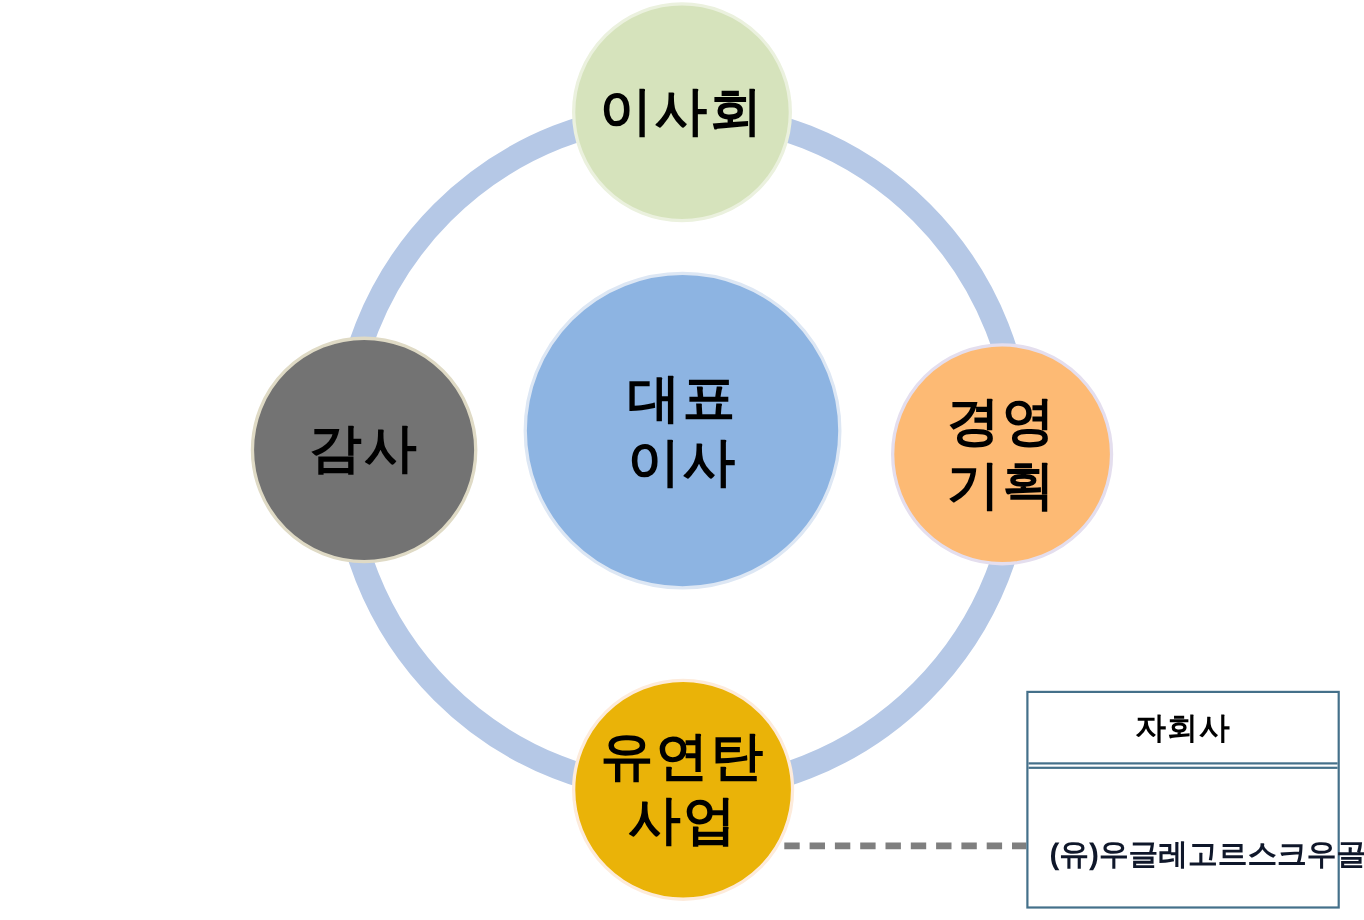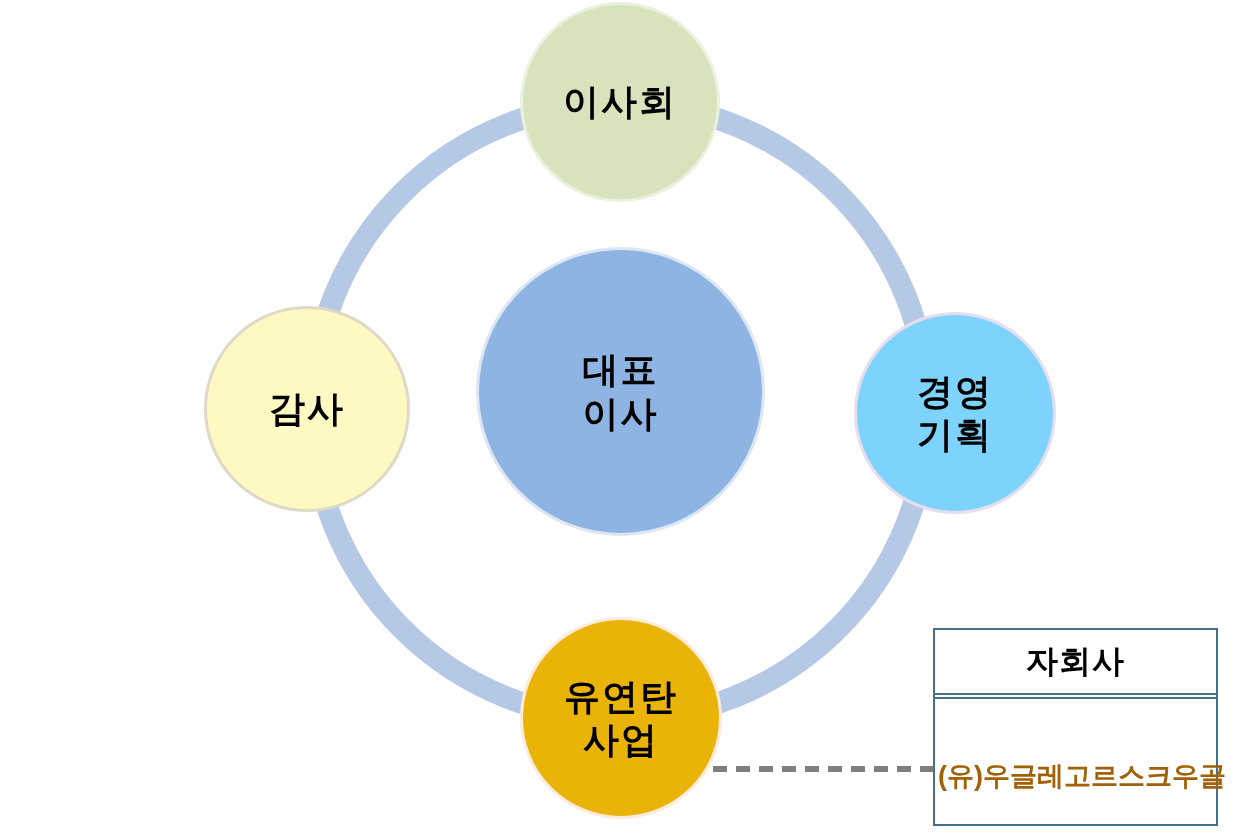--- a/index.html
+++ b/index.html
@@ -20,36 +20,36 @@
     border-radius: 50%;
     box-sizing: border-box;
     display: flex;
     align-items: center;
     justify-content: center;
     text-align: center;
   }
   .node-label {
     font-weight: bold;
     color: #000000;
-    font-size: 36px;
+    font-size: 48px;
     line-height: 1.2;
     letter-spacing: 2px;
     white-space: pre-line;
   }
   .node-top {
     left: 520px; top: 2px; width: 200px; height: 200px;
     background: #d6e3bc; border: 3px solid #ebf1de;
   }
   .node-left {
-    left: 204px; top: 306px; width: 206px; height: 206px;
-    background: #fef9c3; border: 3px solid #dfdac5;
+    left: 228px; top: 306px; width: 206px; height: 206px;
+    background: #737373; border: 3px solid #dfdac5;
   }
   .node-right {
-    left: 854px; top: 312px; width: 202px; height: 202px;
-    background: #7dd3fc; border: 3px solid #e4deee; text-align: center;
+    left: 810px; top: 312px; width: 202px; height: 202px;
+    background: #fdba74; border: 3px solid #e4deee; text-align: center;
   }
   .node-bottom {
     left: 520px; top: 617px; width: 202px; height: 202px;
     background: #eab308; border: 3px solid #fdebdb;
   }
   .node-center {
     left: 476px; top: 247px; width: 289px; height: 289px;
     background: #8db4e2; border: 3px solid #dde7f4;
   }
   .sub-table {
@@ -62,38 +62,38 @@
     display: flex;
     flex-direction: column;
   }
   .sub-table-header {
     height: 65px;
     box-sizing: border-box;
     border-bottom: 2px solid #44708a;
     display: flex;
     align-items: center;
     justify-content: center;
-    font-size: 32px;
+    font-size: 28px;
     font-weight: bold;
     color: #000000;
     letter-spacing: 1px;
   }
   .sub-table-sep {
     height: 4px;
     box-sizing: border-box;
     border-bottom: 2px solid #44708a;
   }
   .sub-table-body {
     flex: 1;
     display: flex;
     align-items: center;
-    padding-left: 3px;
+    padding-left: 19px;
     font-size: 27px;
     font-weight: bold;
-    color: #a16207;
+    color: #0f172a;
     white-space: nowrap;
     margin-top: 28px;
   }
 </style>
 </head>
 <body>
 
 <div class="canvas">
 
   <svg class="layer-svg" width="1240" height="836" viewBox="0 0 1240 836">

